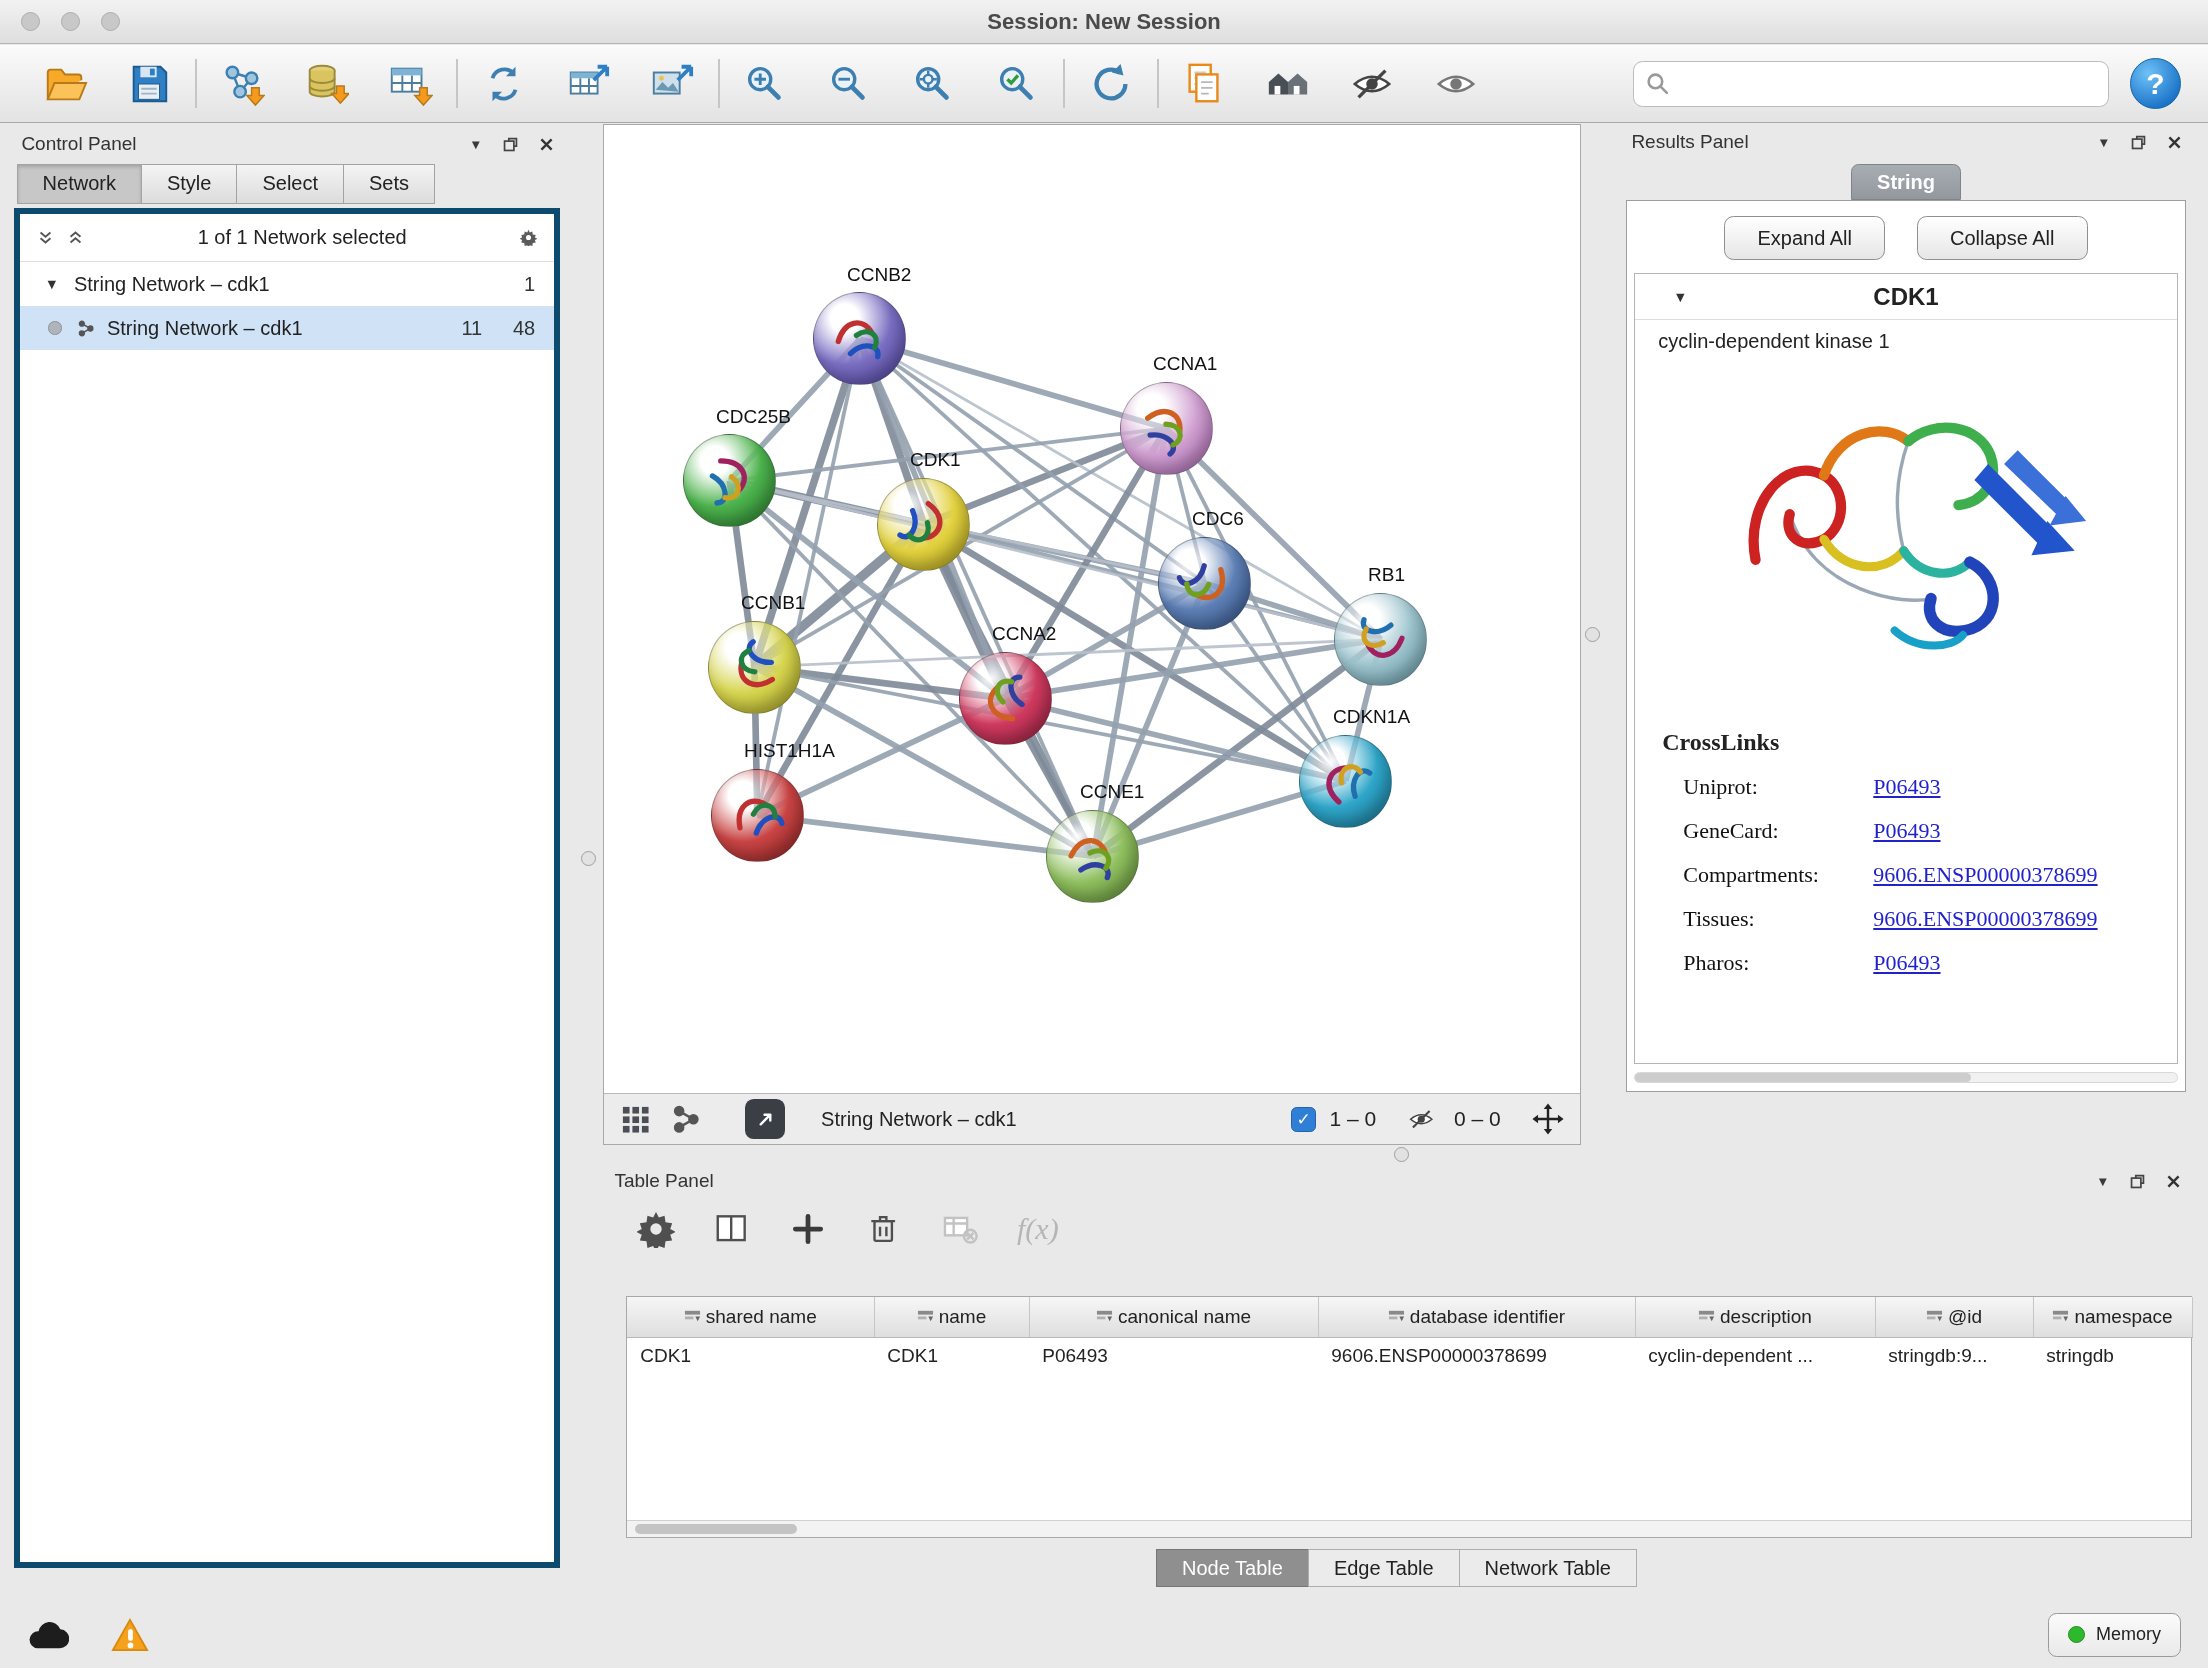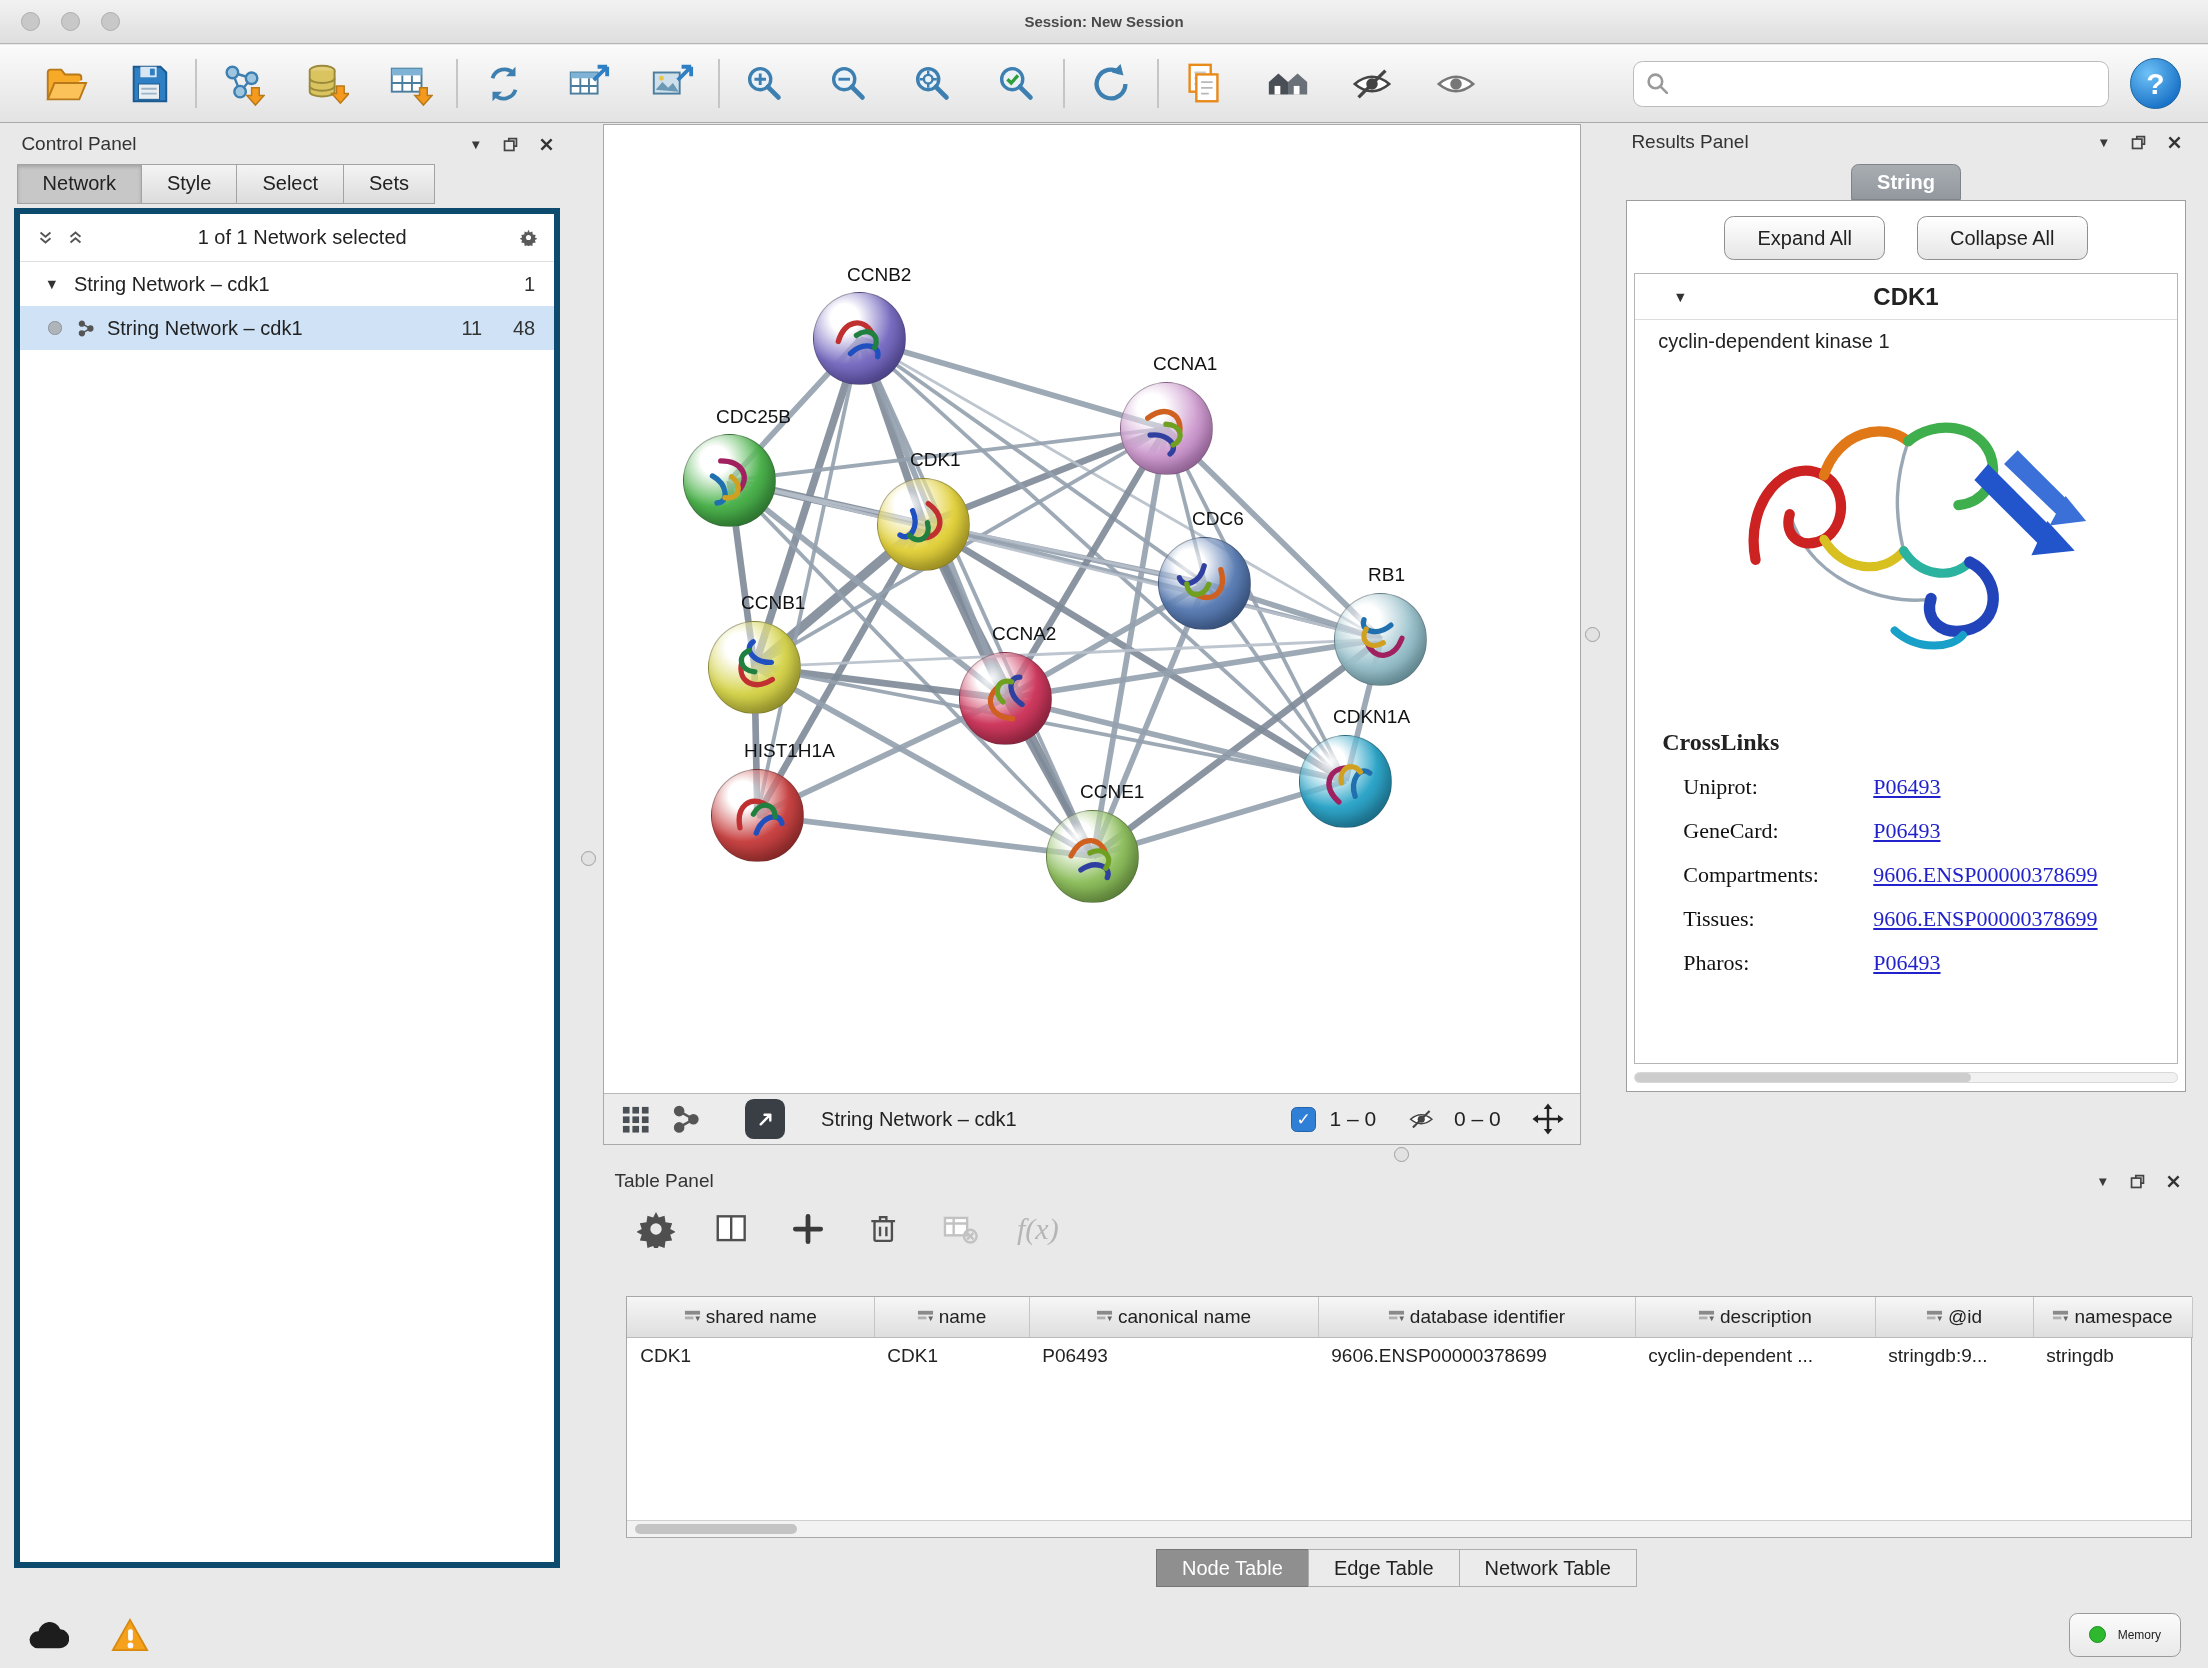--- a/index.html
+++ b/index.html
@@ -6,21 +6,21 @@
   html,body { width:2208px; height:1668px; }
   body { font-family:"Liberation Sans",sans-serif; background:#e9e9e9; position:relative; overflow:hidden; color:#222; }
   svg { display:block; }
 
   
   .titlebar { position:absolute; left:0; top:0; width:2208px; height:44px;
     background:linear-gradient(#f2f2f2,#dedede); border-bottom:1px solid #b4b4b4;
     display:flex; align-items:center; }
   .tl-lights { position:absolute; left:21px; top:12.4px; display:flex; gap:21px; }
   .tl { width:19px; height:19px; border-radius:50%; background:#c8c8c8; border:1px solid #adadad; }
-  .win-title { width:100%; text-align:center; font-size:15px; font-weight:bold; color:#4a4a4a; }
+  .win-title { width:100%; text-align:center; font-size:22px; font-weight:bold; color:#4a4a4a; }
 
   
   .toolbar { position:absolute; left:0; top:45px; width:2208px; height:78px;
     background:linear-gradient(#fbfbfb,#e3e3e3); border-bottom:1px solid #a8a8a8;
     display:flex; align-items:center; padding-left:23px; }
   .ticon { width:84px; display:flex; justify-content:center; align-items:center; cursor:pointer; }
   .ticon svg { width:46px; height:46px; }
   .tsep { width:1.9px; height:49px; background:#c6c6c6; margin:0 3.8px; }
   .searchbox { margin-left:auto; width:476px; height:46px; background:#fff; border:1.9px solid #bcbcbc;
     border-radius:9.5px; display:flex; align-items:center; padding:0 11.4px; }
@@ -115,21 +115,21 @@
   .hthumb { position:absolute; left:7.6px; top:2.9px; width:162px; height:10.5px; background:#c4c4c4; border-radius:5.7px; }
   .tp-tabs { position:absolute; left:0; right:0; bottom:3.8px; display:flex; justify-content:center; }
   .ttab { height:38px; padding:0 25px; display:flex; align-items:center; font-size:20px; background:#ebebeb;
     border:1px solid #adadad; margin-left:-1px; color:#222; cursor:pointer; }
   .ttab.sel { background:#8f8f8f; color:#fff; border-color:#767676; }
 
   
   .statusbar { position:absolute; left:0; bottom:0; width:2208px; height:67px; display:flex; align-items:center; padding:0 27px; }
   .sb-icon { margin-right:42px; display:flex; align-items:center; cursor:pointer; }
   .membtn { margin-left:auto; height:44px; padding:0 19px; border:1px solid #9a9a9a; border-radius:8.6px;
-    background:linear-gradient(#fbfbfb,#e9e9e9); display:flex; align-items:center; gap:11.4px; font-size:12px; cursor:pointer; }
+    background:linear-gradient(#fbfbfb,#e9e9e9); display:flex; align-items:center; gap:11.4px; font-size:18px; cursor:pointer; }
   .greendot { width:17px; height:17px; border-radius:50%; background:#2eb82e; border:1px solid #1d8f1d; }
 </style>
 </head>
 <body>
 
 <div class="titlebar">
   <div class="tl-lights">
     <span class="tl"></span>
     <span class="tl"></span>
     <span class="tl"></span>

